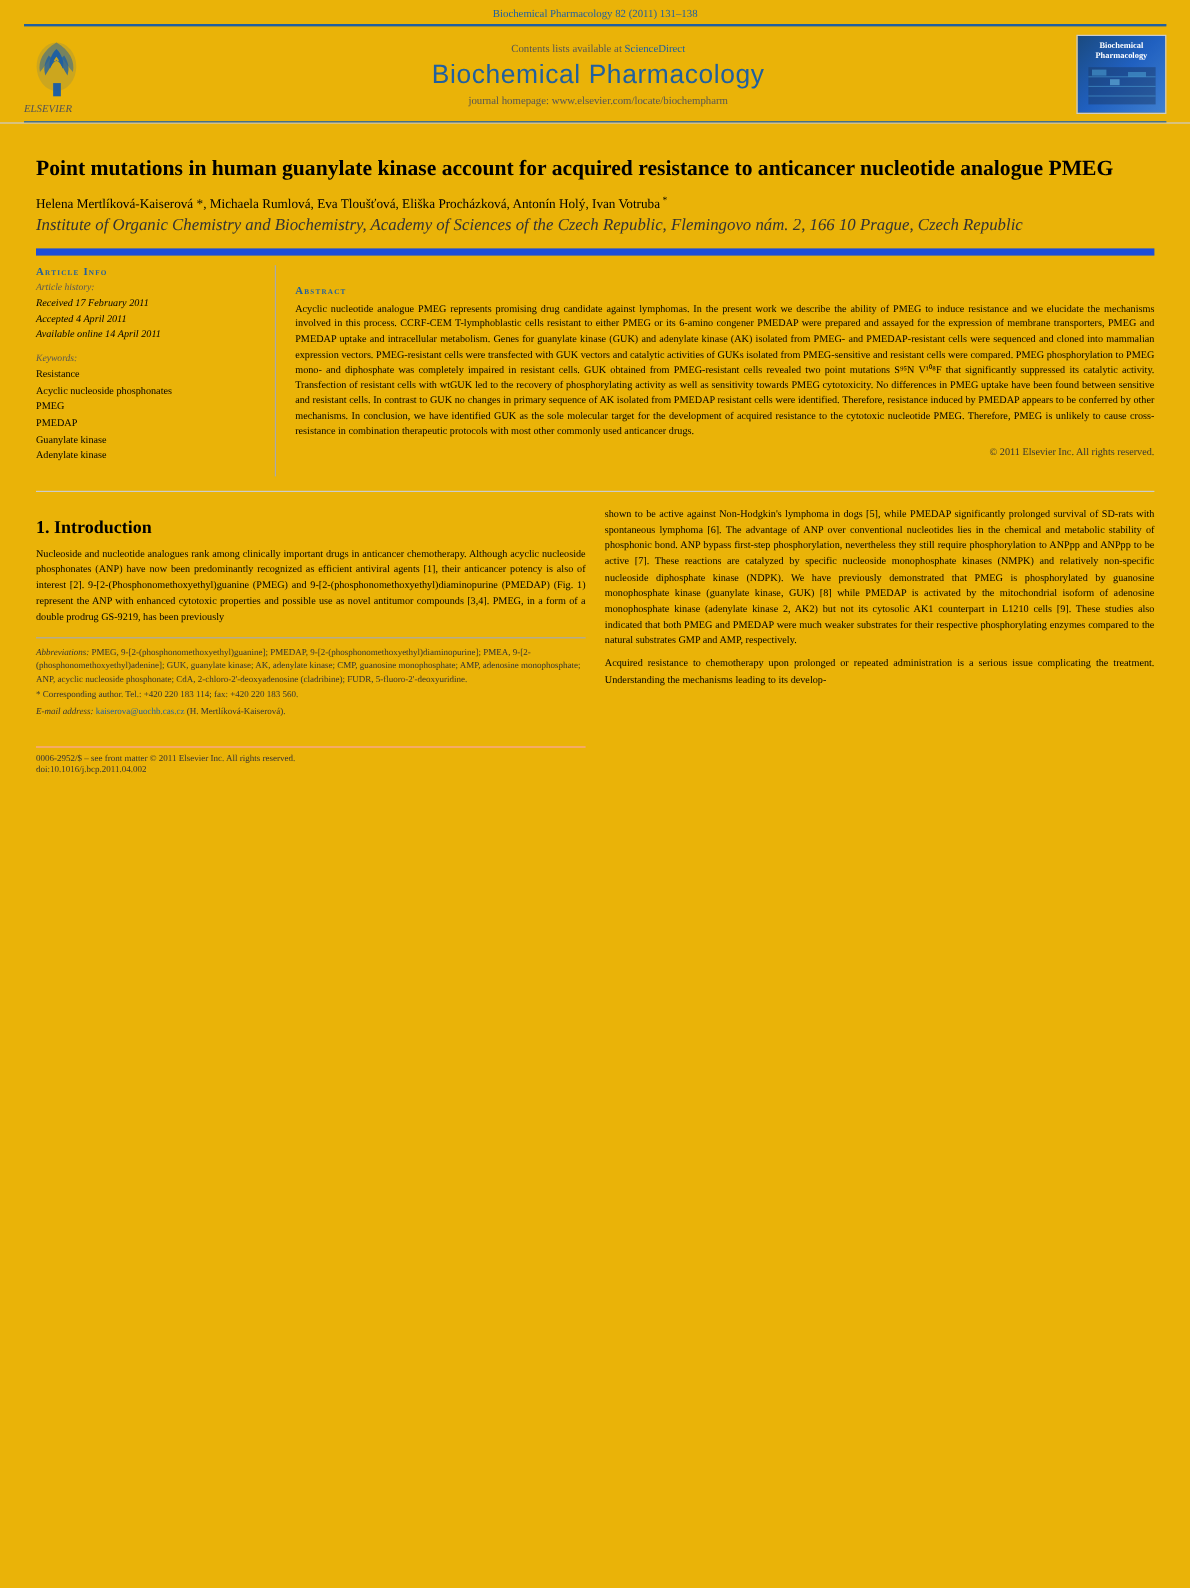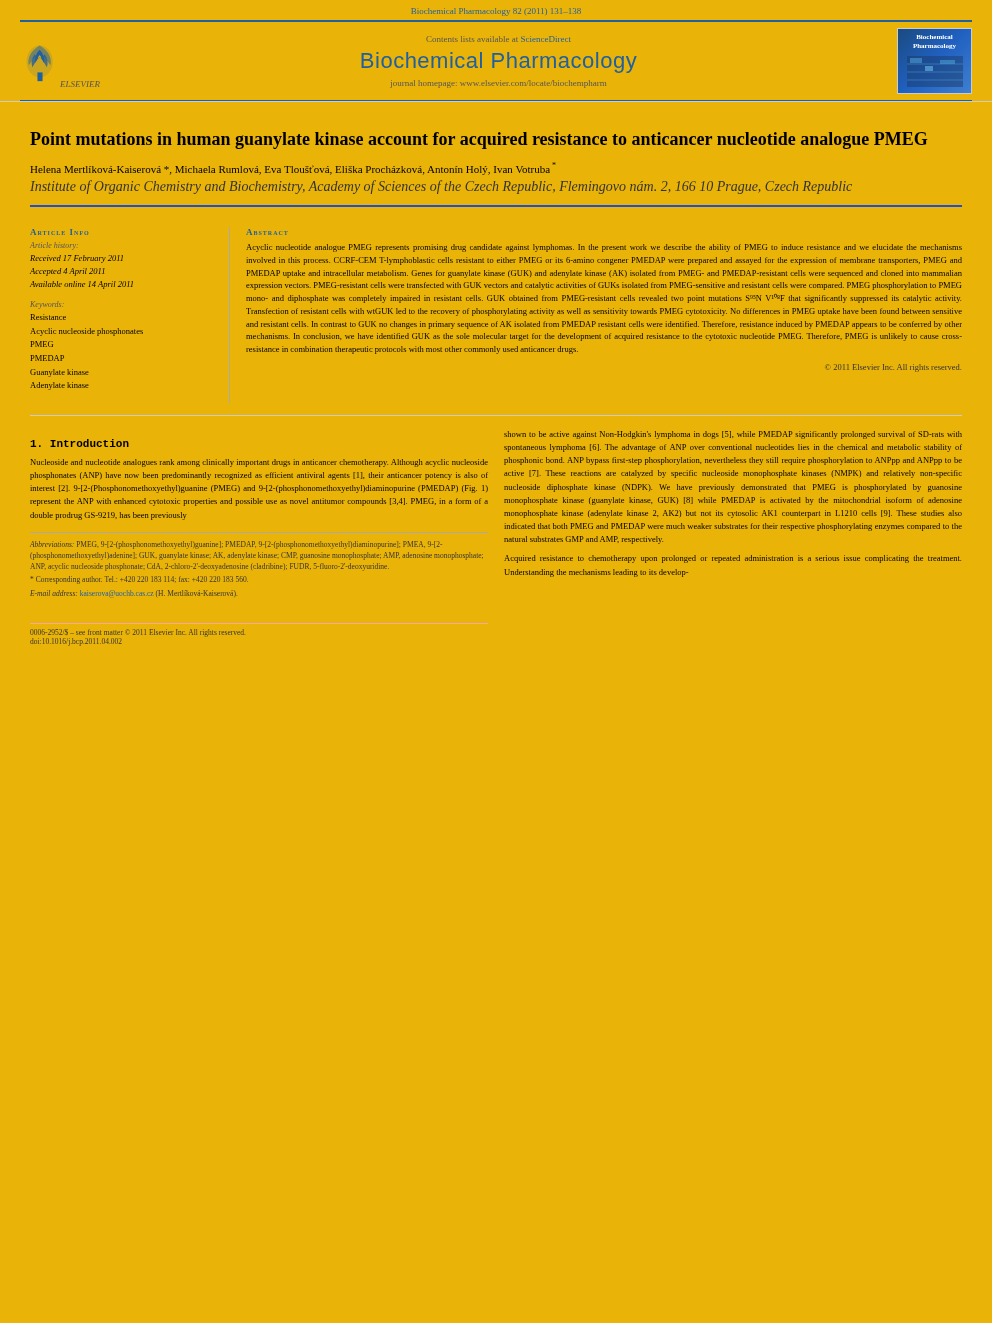--- a/index.html
+++ b/index.html
@@ -37,22 +37,22 @@
       align-items: center;
       justify-content: space-between;
       padding: 6px 0;
       border-top: 2px solid #2060a0;
       border-bottom: 1px solid #2060a0;
     }
 
     .elsevier-logo {
       width: 80px;
       display: flex;
-      flex-direction: row;
-      align-items: flex-end;
+      flex-direction: column;
+      align-items: flex-start;
     }
 
     .elsevier-logo-tree {
       width: 55px;
       height: 55px;
     }
 
     .elsevier-text {
       font-size: 9px;
       font-style: italic;
@@ -140,22 +140,23 @@
       font-style: italic;
       color: #333;
       margin-bottom: 10px;
     }
 
     
     .two-col {
       display: flex;
       gap: 16px;
       margin-top: 10px;
-      border-top: 2px solid #1d4ed8;
-      padding-top: 20px;
+      border-top: 6px solid #1d4ed8;
+      padding-top: 8px;
+      align-items: center;
     }
 
     .left-col {
       width: 200px;
       min-width: 200px;
       border-right: 1px solid #aaa;
       padding-right: 12px;
     }
 
     .right-col {
@@ -236,25 +237,24 @@
       line-height: 1.55;
       text-align: justify;
     }
 
     .body-text p {
       margin-bottom: 6px;
       text-indent: 0;
     }
 
     .section-title {
-      font-size: 11px;
+      font-size: 15px;
       font-weight: bold;
       color: #000;
       margin: 10px 0 6px 0;
-      font-family: Liberation Mono, monospace;
     }
 
     
     .footnotes-area {
       border-top: 1px solid #aaa;
       margin-top: 10px;
       padding-top: 6px;
       font-size: 7.5px;
       line-height: 1.5;
       color: #333;

